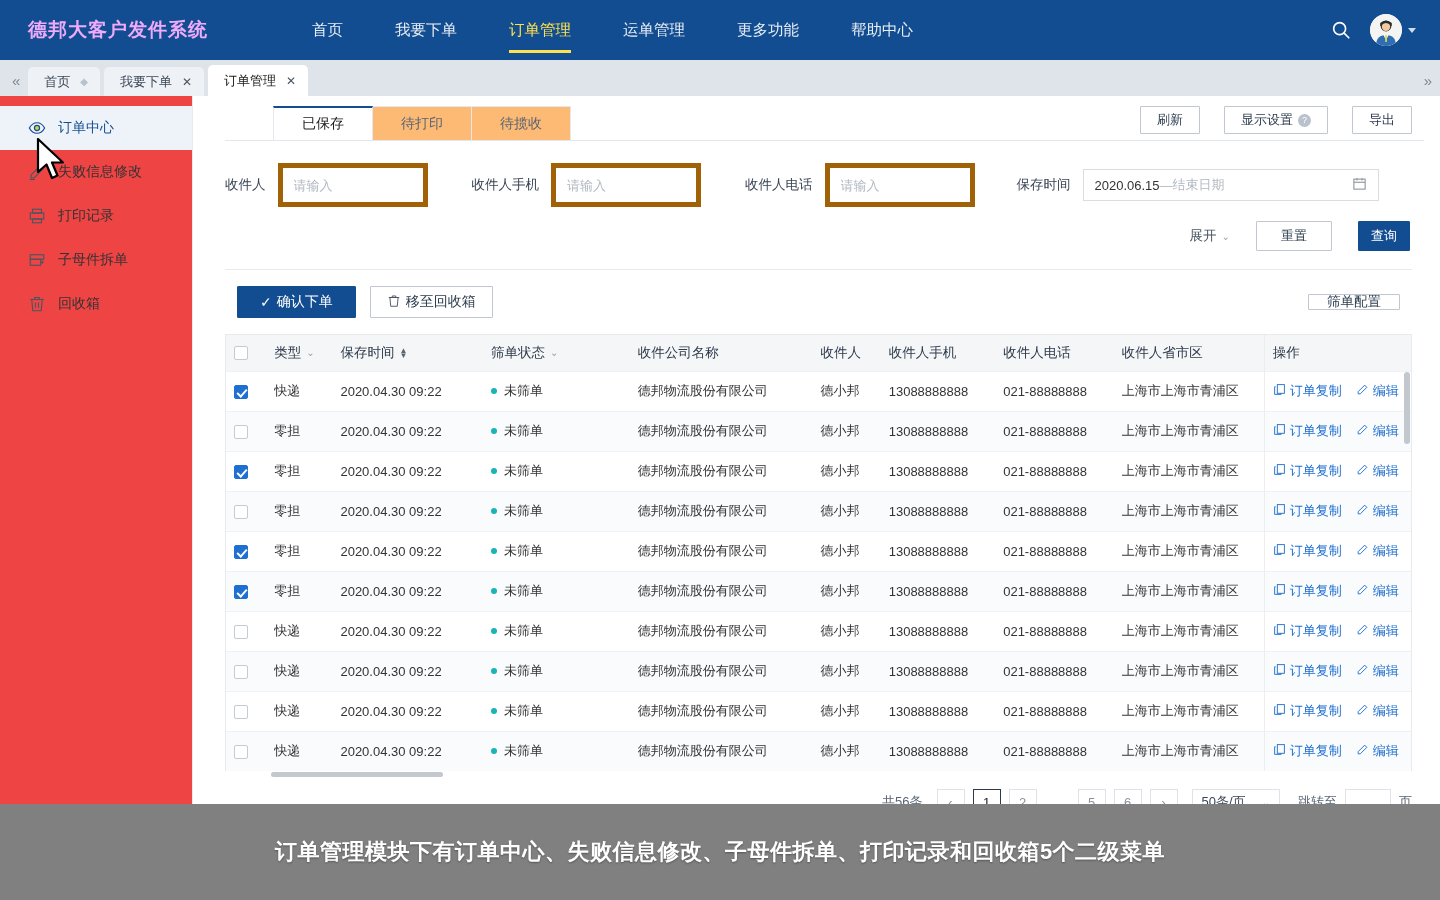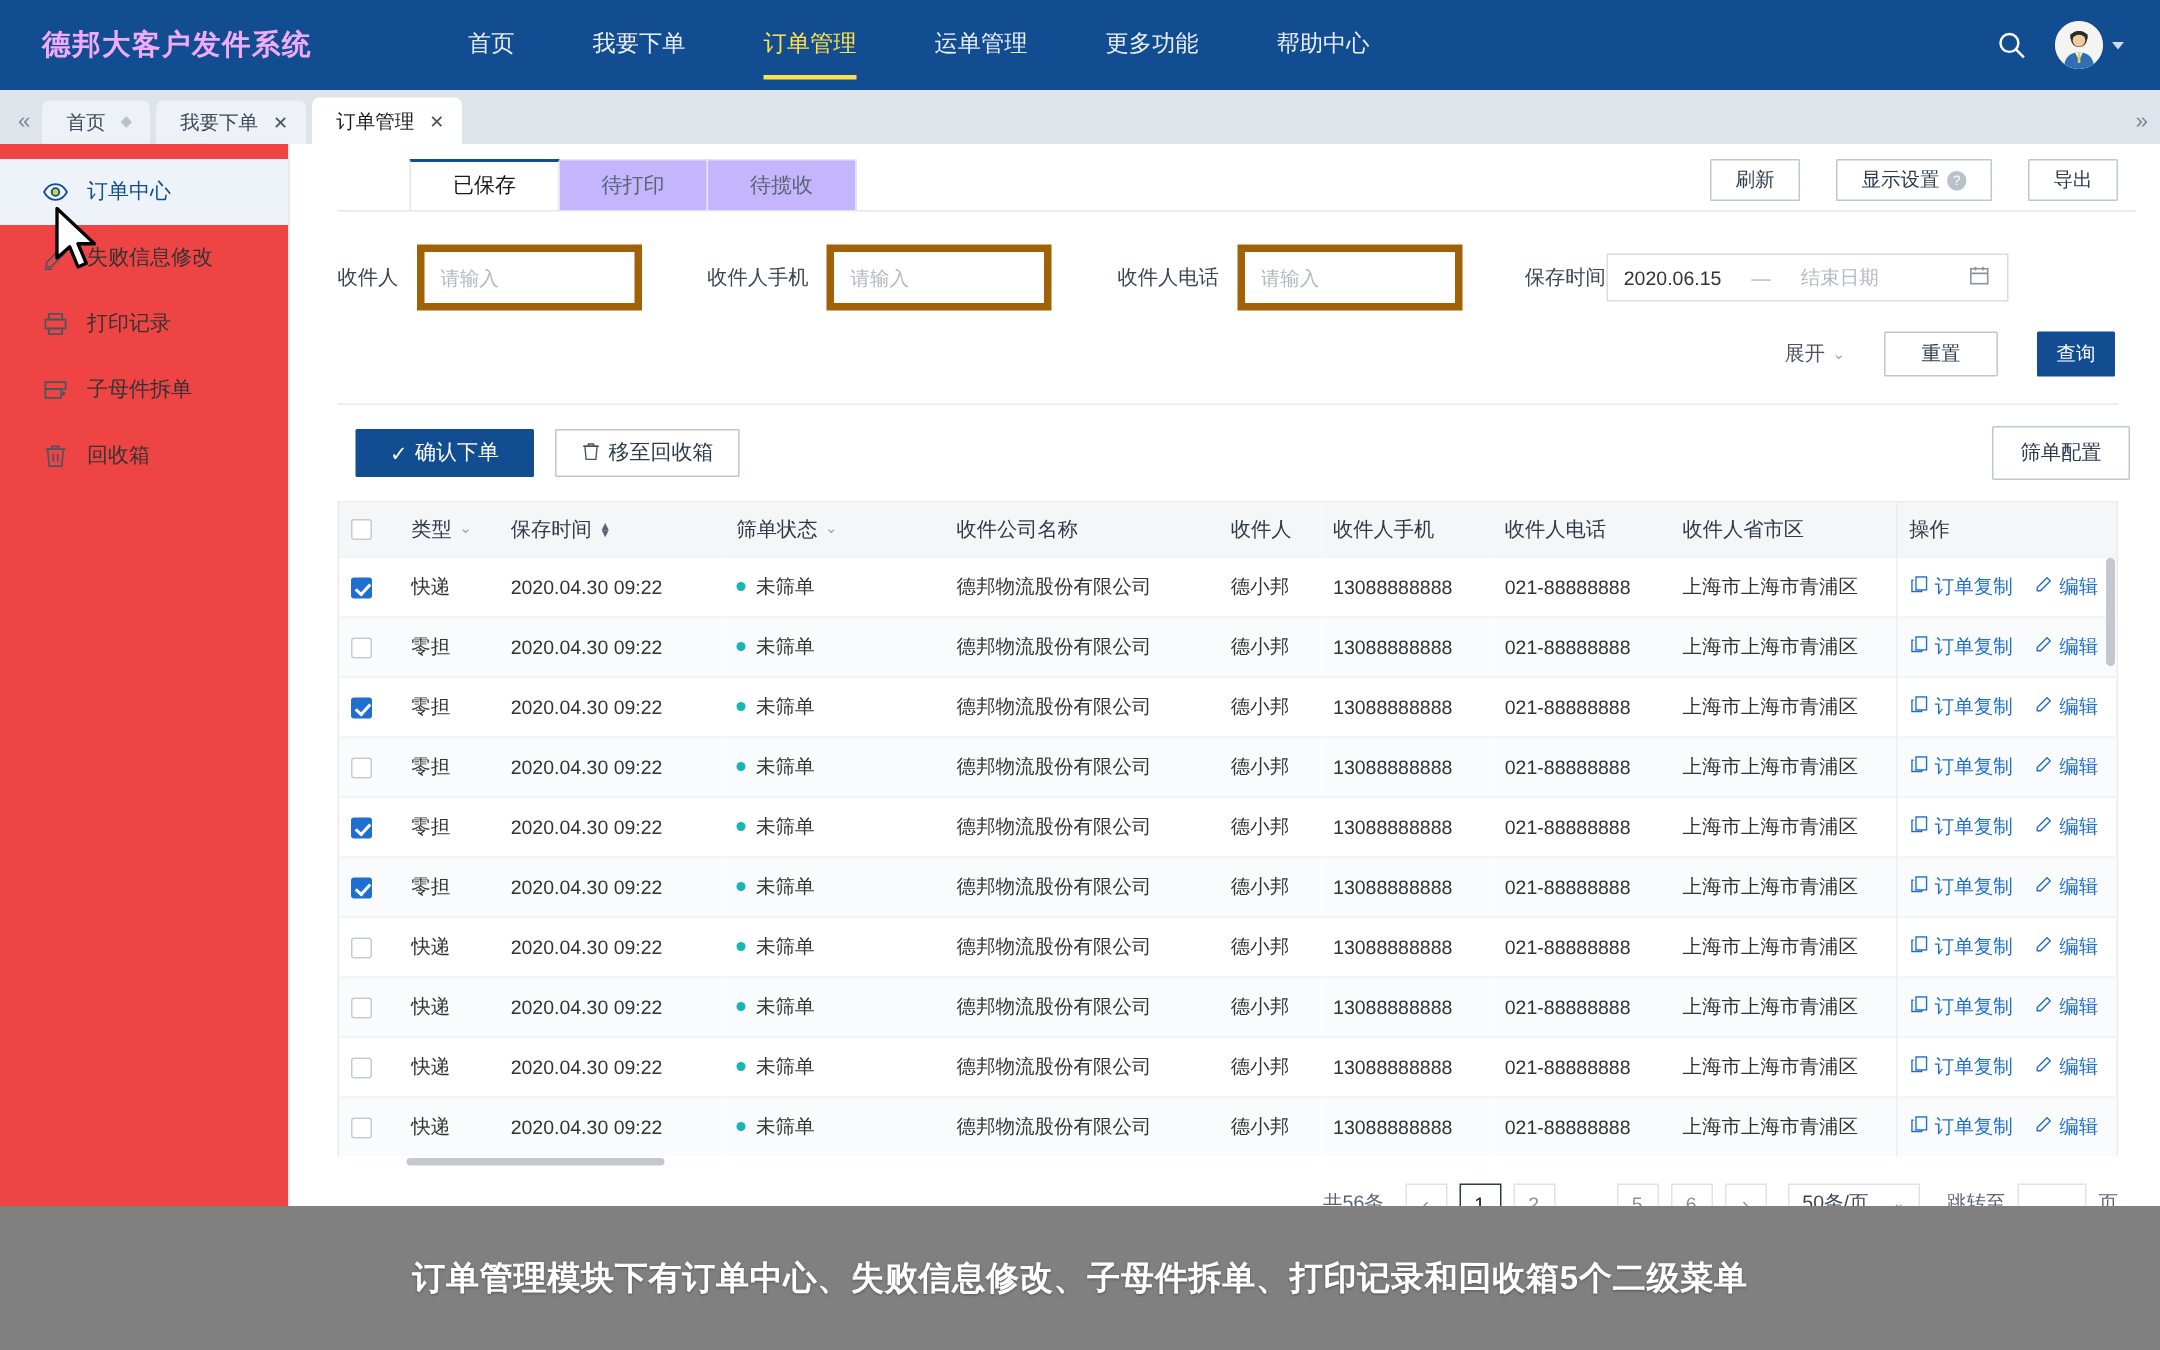--- a/index.html
+++ b/index.html
@@ -75,21 +75,21 @@
   .side-item .sicon { width: 18px; height: 18px; display: flex; align-items: center; justify-content: center; }
   .cursor-arrow { position: absolute; left: 36px; top: 42px; pointer-events: none; }
 
   
   .main { flex: 1; background: #fff; position: relative; overflow: hidden; }
 
   .subtabs-row { display: flex; align-items: flex-start; padding: 10px 16px 0 32px; position: relative; }
   .subtabs { display: flex; border-bottom: 1px solid #e4e7ed; flex: 1; }
   .subtab {
     width: 100px; height: 34px; display: flex; align-items: center; justify-content: center;
-    font-size: 14px; color: #5a6573; background: #c4b5fd; cursor: pointer;
+    font-size: 14px; color: #5a6573; background: #fdba74; cursor: pointer;
     border: 1px solid #e4e7ed; border-bottom: none; margin-right: -1px;
   }
   .subtab.active { background: #fff; color: #1a1a1a; border-top: 2px solid #134d91; position: relative; z-index: 2; margin-left: 48px; }
   .hdr-btns { position: absolute; right: 28px; top: 10px; display: flex; gap: 12px; }
   .btn {
     height: 28px; padding: 0 16px; font-size: 13px;
     border: 1px solid #c0c7d0; background: #fff; color: #2b3b4e;
     display: inline-flex; align-items: center; justify-content: center; gap: 5px;
     cursor: pointer; border-radius: 1px; white-space: nowrap; margin-left: 12px;
   }
@@ -104,39 +104,39 @@
   .fgroup { display: flex; align-items: center; }
   .flabel { font-size: 13.5px; color: #3a4555; white-space: nowrap; }
   .finput {
     height: 44px; border: 5px solid #a16207; margin-left: 12px;
     font-size: 13px; color: #333; padding: 0 11px; outline: none;
     font-family: inherit; background: #fff;
   }
   .finput::placeholder { color: #b2b9c2; }
   .w150 { width: 150px; }
   .daterange {
-    height: 32px; border: 1px solid #d9dde3; width: 268px;
-    display: flex; align-items: center; padding: 0 11px; gap: 20px; font-size: 13px;
+    height: 32px; border: 1px solid #d9dde3; margin-left: 12px; width: 296px;
+    display: flex; align-items: center; padding: 0 11px; gap: 0; font-size: 13px;
   }
   .dr-start { color: #333; }
   .dr-sep { color: #b2b9c2; }
   .dr-end { color: #b2b9c2; flex: 1; }
 
   .filter-actions { display: flex; align-items: center; justify-content: flex-end; gap: 14px; margin-top: 14px; padding-right: 2px; }
   .expand-link { font-size: 13.5px; color: #4a5560; cursor: pointer; display: flex; align-items: center; gap: 5px; }
   .btn-primary { background: #134d91; border-color: #134d91; color: #fff; height: 30px; padding: 0 12px; }
   .btn-reset { height: 30px; padding: 0 24px; }
 
   .divider { height: 1px; background: #e8eaed; margin: 18px 28px 0 32px; }
 
   
   .action-bar { display: flex; align-items: center; padding: 16px 28px 0 32px; position: relative; }
   .btn-confirm { background: #134d91; border-color: #134d91; color: #fff; height: 32px; padding: 0 22px; font-size: 14px; }
   .btn-recycle { height: 32px; padding: 0 16px; font-size: 14px; margin-left: 14px; }
-  .btn-peizhi { position: absolute; right: 20px; height: 36px; padding: 0 18px; font-size: 13.5px; }
+  .btn-peizhi { position: absolute; right: 40px; height: 16px; padding: 0 18px; font-size: 13.5px; }
 
   
   .table-wrap { margin: 16px 28px 0 32px; border: 1px solid #e8eaed; border-bottom: none; position: relative; }
   table { width: 100%; border-collapse: collapse; table-layout: fixed; }
   thead th {
     background: #f4f6f8; height: 36px; font-size: 13.5px; color: #2e3a49;
     font-weight: normal; text-align: left; padding: 0 8px; white-space: nowrap;
   }
   tbody td {
     height: 40px; font-size: 13px; color: #333; padding: 0 8px;

